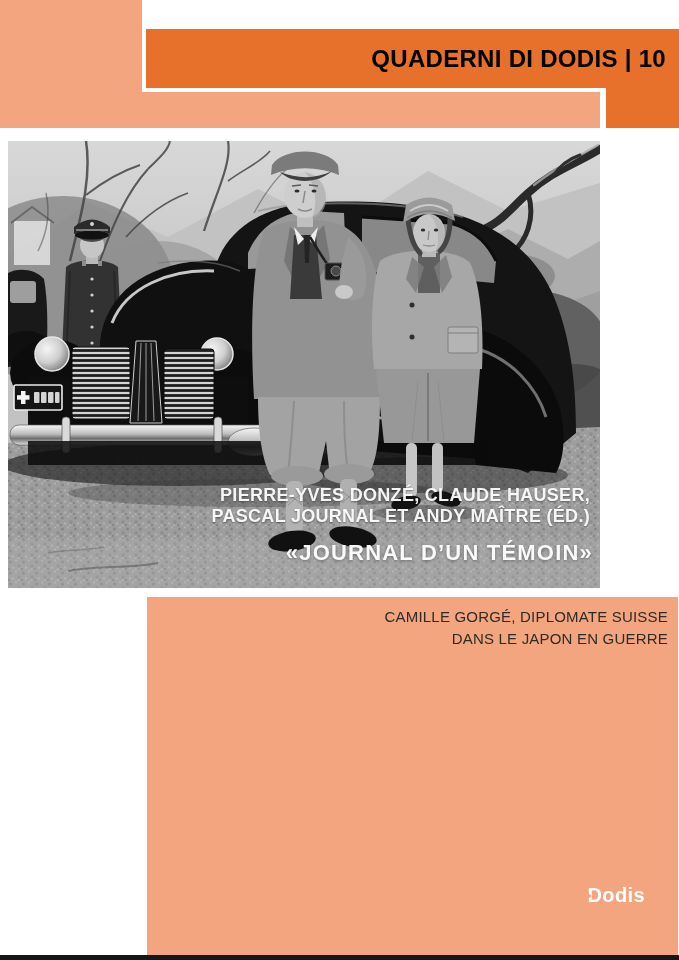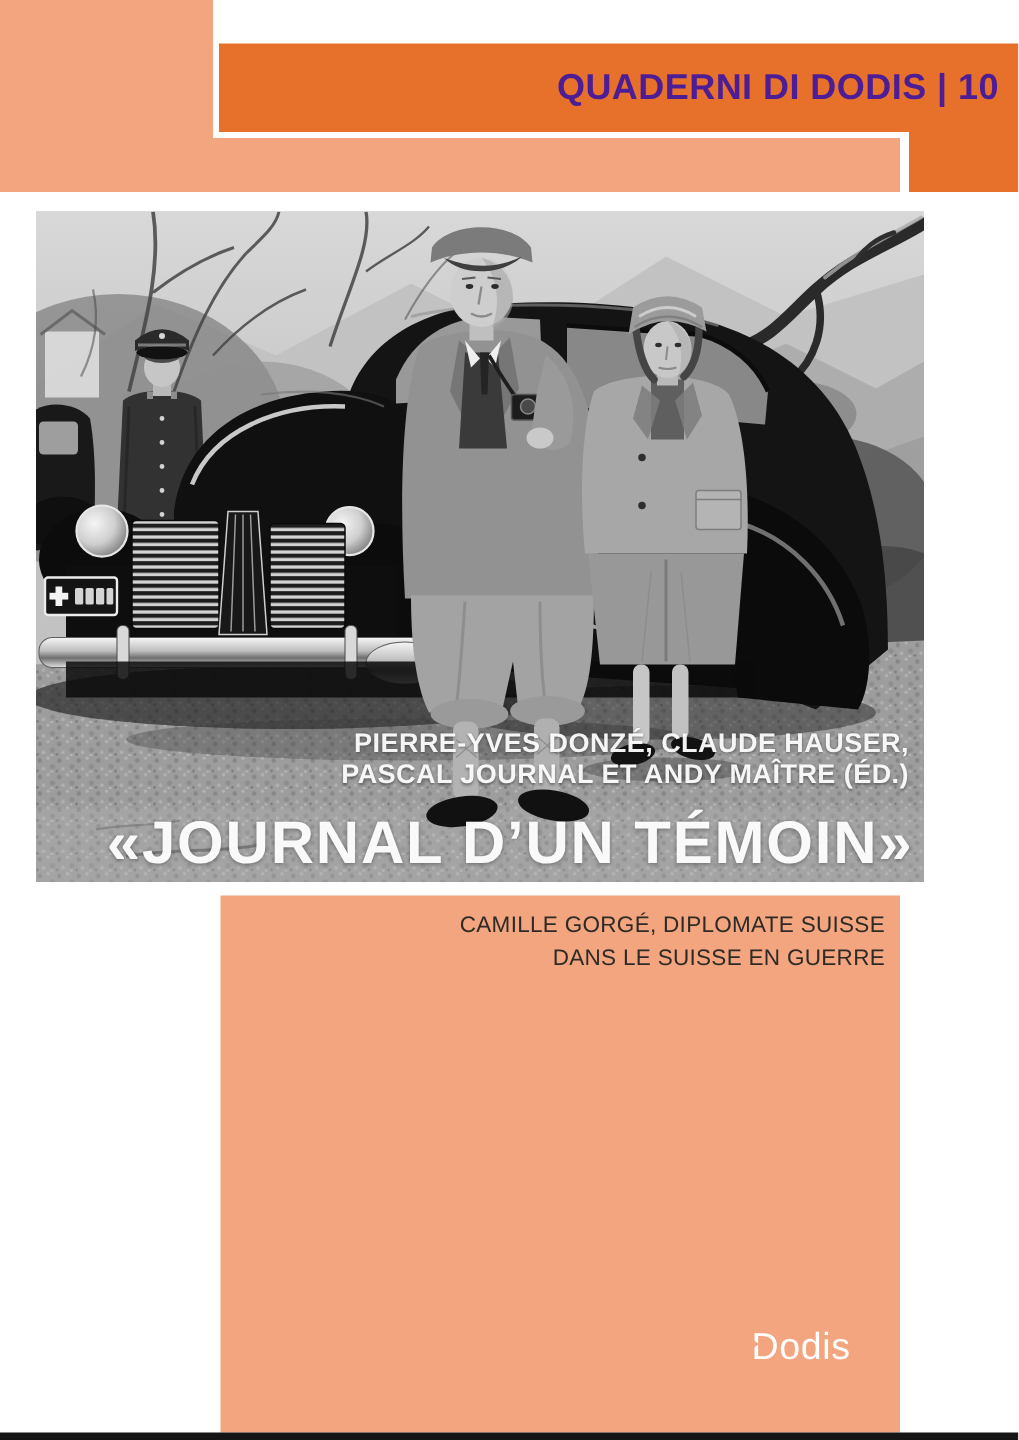--- a/index.html
+++ b/index.html
@@ -6,44 +6,44 @@
   .page{
     position:relative;width:679px;height:960px;background:#ffffff;overflow:hidden;
     font-family:"Liberation Sans","DejaVu Sans",sans-serif;
   }
   .salmon-col{position:absolute;left:0;top:0;width:142px;height:128px;background:var(--salmon,#F2A57E);}
   .orange-bar{
     position:absolute;left:146px;top:29px;width:533px;height:59px;background:var(--orange,#E7702B);
     text-align:right;line-height:59px;padding:0;box-sizing:border-box;
   }
   .orange-bar .series-title{
-    color:#4c1d95;font-weight:bold;font-size:24px;letter-spacing:.3px;padding-right:13px;text-align:right;
+    color:#000000;font-weight:bold;font-size:24px;letter-spacing:.3px;padding-right:13px;text-align:right;
   }
   .salmon-band{position:absolute;left:0;top:92px;width:600px;height:36px;background:var(--salmon,#F2A57E);}
   .orange-right{position:absolute;left:606px;top:88px;width:73px;height:40px;background:var(--orange,#E7702B);}
-  .photo{position:absolute;left:8px;top:141px;width:592px;height:447px;overflow:hidden;background:#b9b9b9;margin-left:16px;}
+  .photo{position:absolute;left:8px;top:141px;width:592px;height:447px;overflow:hidden;background:#b9b9b9;}
   .photo svg{display:block;}
   .photo-authors{
     position:absolute;right:10px;top:344px;text-align:right;
     font-weight:bold;font-size:18px;line-height:21px;letter-spacing:.3px;
     color:rgba(255,255,255,.94);text-shadow:0 1px 2px rgba(20,20,20,.45);
   }
   .photo-title{
     position:absolute;right:7px;top:399px;text-align:right;
-    font-weight:bold;font-size:40px;letter-spacing:1.2px;
+    font-weight:bold;font-size:22px;letter-spacing:1.2px;
     color:rgba(255,255,255,.96);text-shadow:0 1px 3px rgba(20,20,20,.4);
   }
-  .salmon-panel{position:absolute;left:147px;top:597px;width:453px;height:358px;background:var(--salmon,#F2A57E);}
+  .salmon-panel{position:absolute;left:147px;top:597px;width:531px;height:358px;background:var(--salmon,#F2A57E);}
   .subtitle{
     position:absolute;top:9px;right:10px;text-align:right;
     font-size:15px;line-height:22px;letter-spacing:.2px;color:var(--subtitle_text,#2E2B27);
   }
   .dodis{
-    position:absolute;top:287px;right:33px;color:#ffffff;font-weight:normal;
-    font-size:25px;letter-spacing:.4px;
+    position:absolute;top:287px;right:33px;color:#ffffff;font-weight:bold;
+    font-size:20px;letter-spacing:.4px;
   }
   .dodis .notch{
     position:absolute;left:-1px;top:8px;width:0;height:0;
     border-top:4px solid transparent;border-bottom:4px solid transparent;
     border-left:6px solid var(--salmon,#F2A57E);
   }
   .footer-bar{position:absolute;left:0;top:955px;width:679px;height:5px;background:var(--footer,#161616);}
 </style>
 </head>
 <body>
@@ -290,21 +290,21 @@
     <div class="photo-authors">
       <div>PIERRE-YVES DONZÉ, CLAUDE HAUSER,</div>
       <div>PASCAL JOURNAL ET ANDY MAÎTRE (ÉD.)</div>
     </div>
     <div class="photo-title">«JOURNAL D’UN TÉMOIN»</div>
   </div>
 
   <div class="salmon-panel">
     <div class="subtitle">
       <div>CAMILLE GORGÉ, DIPLOMATE SUISSE</div>
-      <div>DANS LE SUISSE EN GUERRE</div>
+      <div>DANS LE JAPON EN GUERRE</div>
     </div>
     <div class="dodis">
       <span class="notch"></span>
       <span>Dodis</span>
     </div>
   </div>
 
   <div class="footer-bar"></div>
 </div>
 

